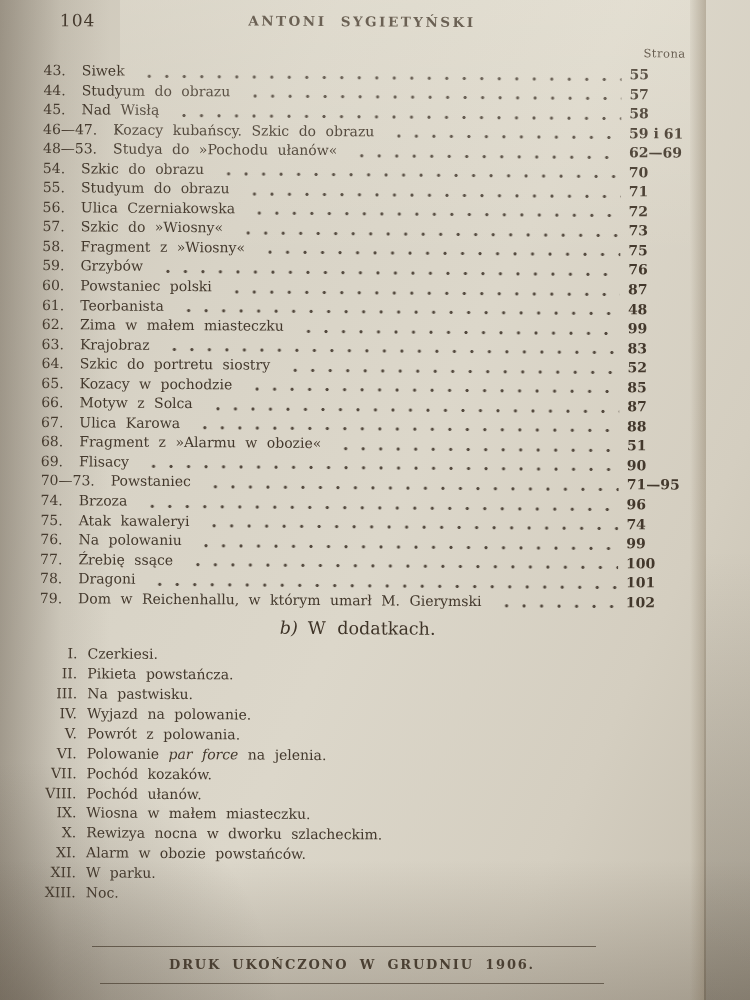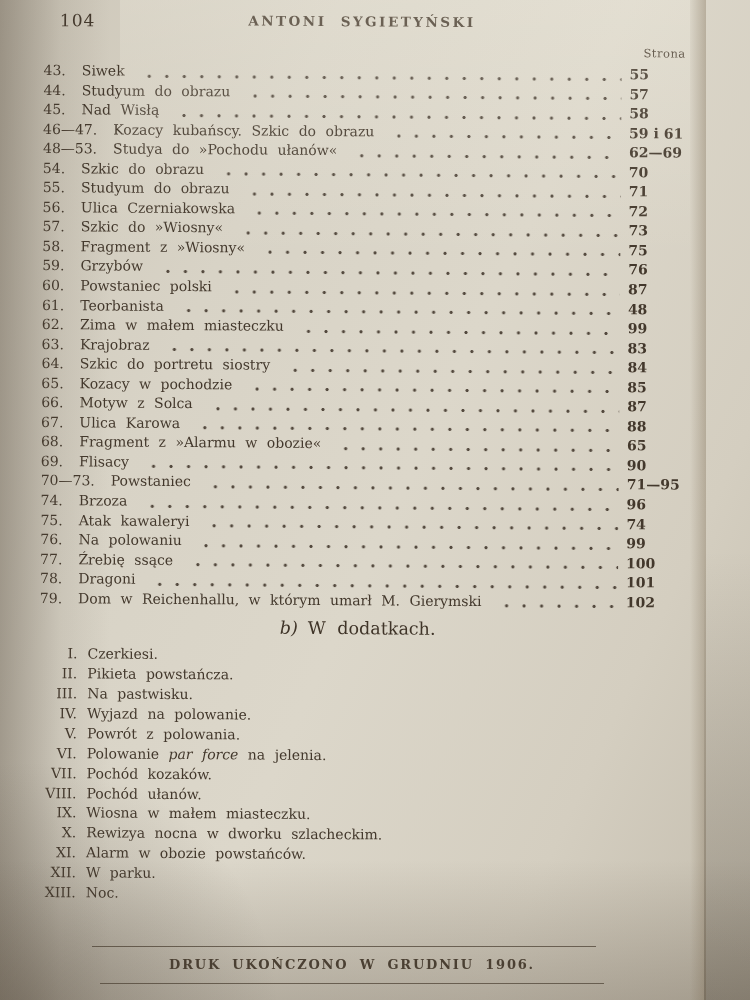--- a/index.html
+++ b/index.html
@@ -223,21 +223,21 @@
 
   <div class="toc-row">
     <span class="entry-text"><span class="num">63.</span><span class="title">Krajobraz</span></span>
     <span class="leader"></span>
     <span class="pg">83</span>
   </div>
 
   <div class="toc-row">
     <span class="entry-text"><span class="num">64.</span><span class="title">Szkic do portretu siostry</span></span>
     <span class="leader"></span>
-    <span class="pg">84</span>
+    <span class="pg">52</span>
   </div>
 
   <div class="toc-row">
     <span class="entry-text"><span class="num">65.</span><span class="title">Kozacy w pochodzie</span></span>
     <span class="leader"></span>
     <span class="pg">85</span>
   </div>
 
   <div class="toc-row">
     <span class="entry-text"><span class="num">66.</span><span class="title">Motyw z Solca</span></span>
@@ -247,21 +247,21 @@
 
   <div class="toc-row">
     <span class="entry-text"><span class="num">67.</span><span class="title">Ulica Karowa</span></span>
     <span class="leader"></span>
     <span class="pg">88</span>
   </div>
 
   <div class="toc-row">
     <span class="entry-text"><span class="num">68.</span><span class="title">Fragment z »Alarmu w obozie«</span></span>
     <span class="leader"></span>
-    <span class="pg">65</span>
+    <span class="pg">51</span>
   </div>
 
   <div class="toc-row">
     <span class="entry-text"><span class="num">69.</span><span class="title">Flisacy</span></span>
     <span class="leader"></span>
     <span class="pg">90</span>
   </div>
 
   <div class="toc-row">
     <span class="entry-text"><span class="num">70—73.</span><span class="title">Powstaniec</span></span>

